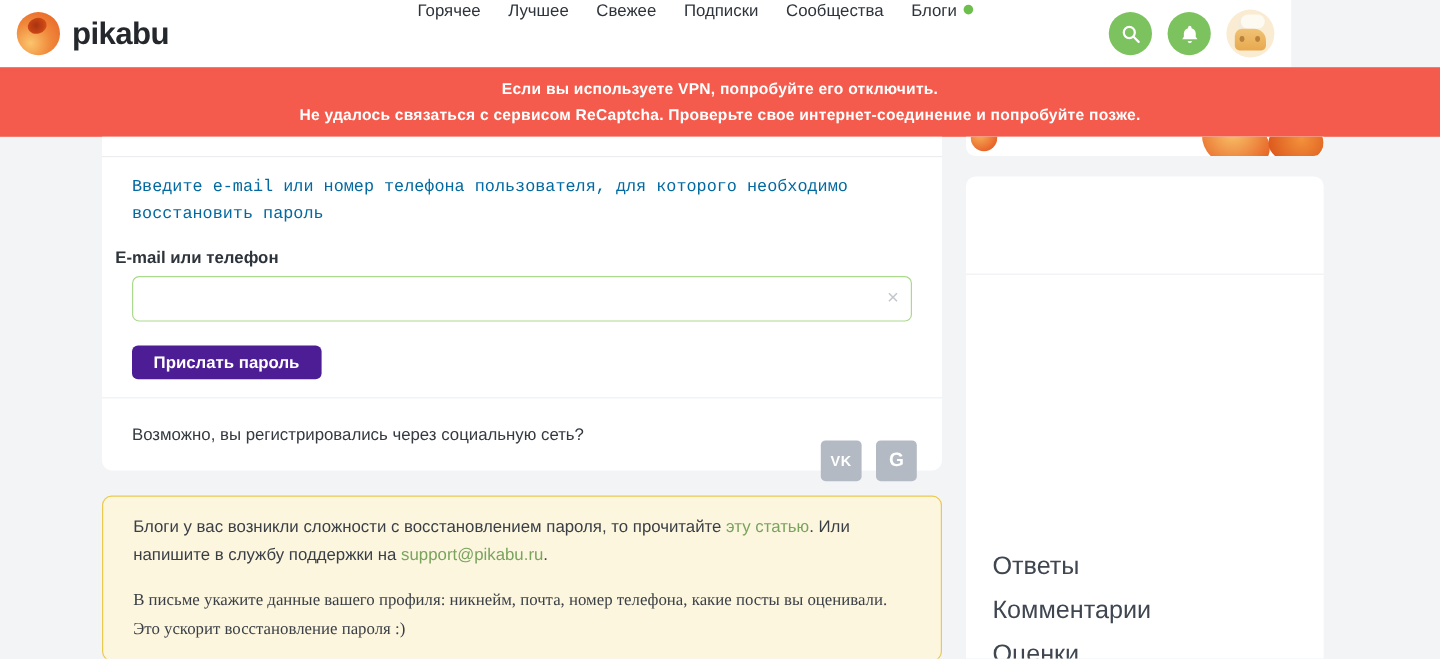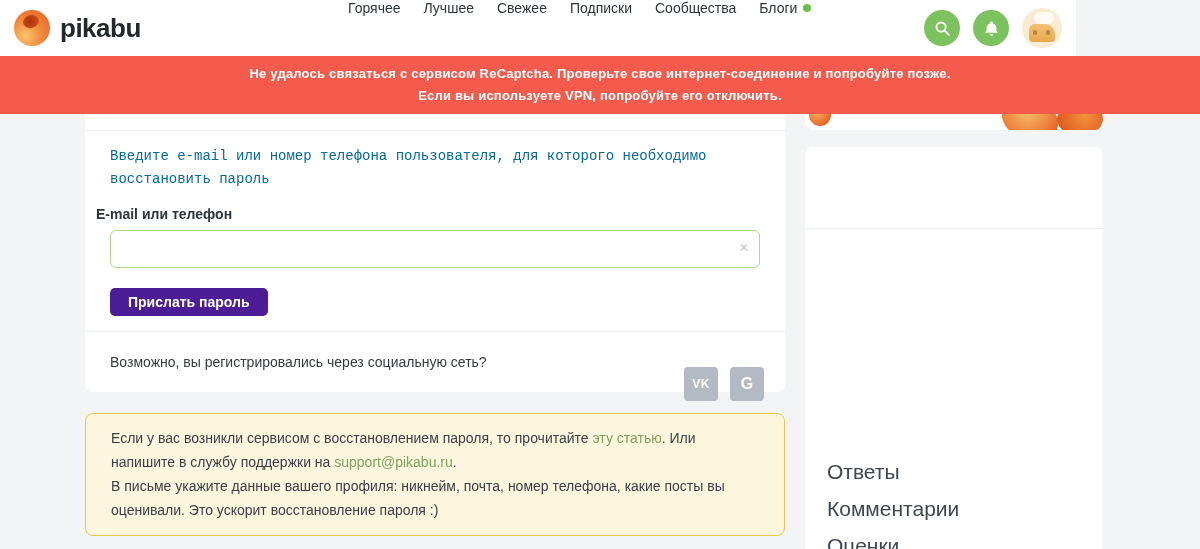--- a/index.html
+++ b/index.html
@@ -40,21 +40,21 @@
   .card-divider{position:absolute;top:217px;left:0;right:0;border-top:1px solid #eef0f2;}
   .social-row{position:absolute;top:218px;left:25px;right:21px;height:60px;display:flex;align-items:center;justify-content:space-between;}
   .social-q{font-size:14px;color:#343a40;}
   .social-icons{display:flex;gap:12px;}
   .soc{width:34px;height:34px;border-radius:4px;background:#b4bac3;color:#ffffff;display:flex;align-items:center;justify-content:center;font-weight:bold;cursor:pointer;margin-top:44px;}
   .soc.vk{font-size:12px;letter-spacing:.5px;}
   .soc.g{font-size:16px;}
 
   
   .help-box{position:absolute;left:85px;top:413px;width:700px;box-sizing:border-box;background:#fcf6df;border:1px solid #eac94f;border-radius:8px;padding:12px 25px 13px;font-size:14px;color:#3a3f45;line-height:24px;}
-  .help-box .p2{}
+  .help-box .p2{margin-top:15px;font-family:Liberation Serif, serif;}
   .help-link{color:#7aa35e;text-decoration:none;cursor:pointer;}
 
   
   .ad-card{position:absolute;left:805px;top:114px;width:298px;height:16px;background:#ffffff;border-radius:0 0 8px 8px;overflow:hidden;}
   .blob{position:absolute;border-radius:50%;background:radial-gradient(circle at 35% 35%,#f7b259,#e8622a 75%);}
   .blob.b1{left:4px;top:-10px;width:22px;height:22px;}
   .blob.b2{left:196px;top:-16px;width:58px;height:42px;transform:rotate(20deg);background:radial-gradient(circle at 40% 30%,#f9c66d,#e9702e 70%,#d9531d);}
   .blob.b3{left:252px;top:-12px;width:46px;height:34px;background:radial-gradient(circle at 60% 40%,#f3923c,#dd5a1e 80%);}
   .side-card{position:absolute;left:805px;top:147px;width:298px;height:402px;background:#ffffff;border-radius:8px 8px 0 0;}
   .side-divider{position:absolute;top:81px;left:0;right:0;border-top:1px solid #f0f1f3;}
@@ -100,22 +100,22 @@
       <div class="avatar">
         <div class="hat"></div>
         <div class="body"></div>
         <div class="eye1"></div>
           <div class="eye2"></div>
       </div>
     </div>
   </div>
 
   <div class="banner">
+    <div class="ln">Если вы используете VPN, попробуйте его отключить.</div>
     <div class="ln">Не удалось связаться с сервисом ReCaptcha. Проверьте свое интернет-соединение и попробуйте позже.</div>
-    <div class="ln">Если вы используете VPN, попробуйте его отключить.</div>
   </div>
 
   <div class="card">
     <div class="topline"></div>
     <div class="intro">Введите e-mail или номер телефона пользователя, для которого необходимо восстановить пароль</div>
     <div class="field-label">E-mail или телефон</div>
     <div class="input-wrap">
       <input type="text" value="" style="">
       <span class="clear-x">×</span>
     </div>
@@ -124,21 +124,21 @@
     <div class="social-row">
       <span class="social-q">Возможно, вы регистрировались через социальную сеть?</span>
       <span class="social-icons">
         <span class="soc vk">VK</span>
         <span class="soc g">G</span>
       </span>
     </div>
   </div>
 
   <div class="help-box">
-    <div class="p1"><span>Если у вас возникли сервисом с восстановлением пароля, то прочитайте </span><a class="help-link">эту статью</a><span>. Или напишите в службу поддержки на </span><a class="help-link">support@pikabu.ru</a><span>.</span></div>
+    <div class="p1"><span>Блоги у вас возникли сложности с восстановлением пароля, то прочитайте </span><a class="help-link">эту статью</a><span>. Или напишите в службу поддержки на </span><a class="help-link">support@pikabu.ru</a><span>.</span></div>
     <div class="p2">В письме укажите данные вашего профиля: никнейм, почта, номер телефона, какие посты вы оценивали. Это ускорит восстановление пароля :)</div>
   </div>
 
   <div class="ad-card">
     <div class="blob b1"></div>
     <div class="blob b2"></div>
     <div class="blob b3"></div>
   </div>
   <div class="side-card">
     <div class="side-divider"></div>

